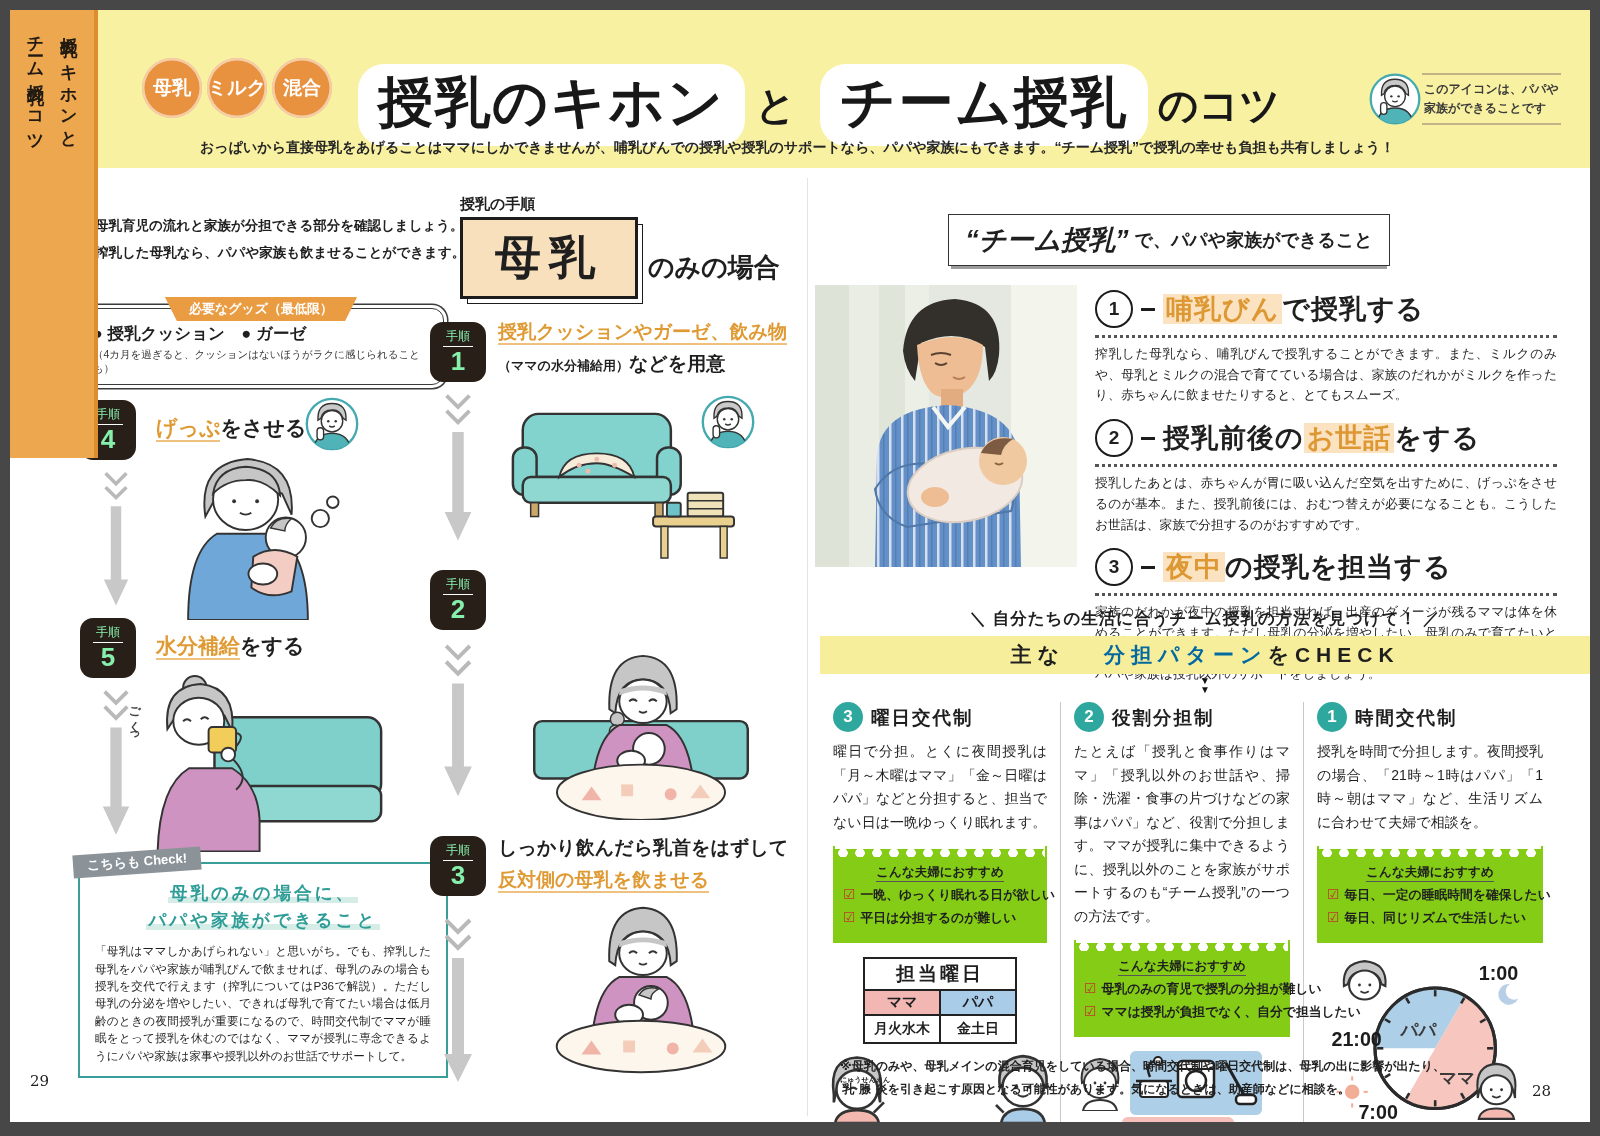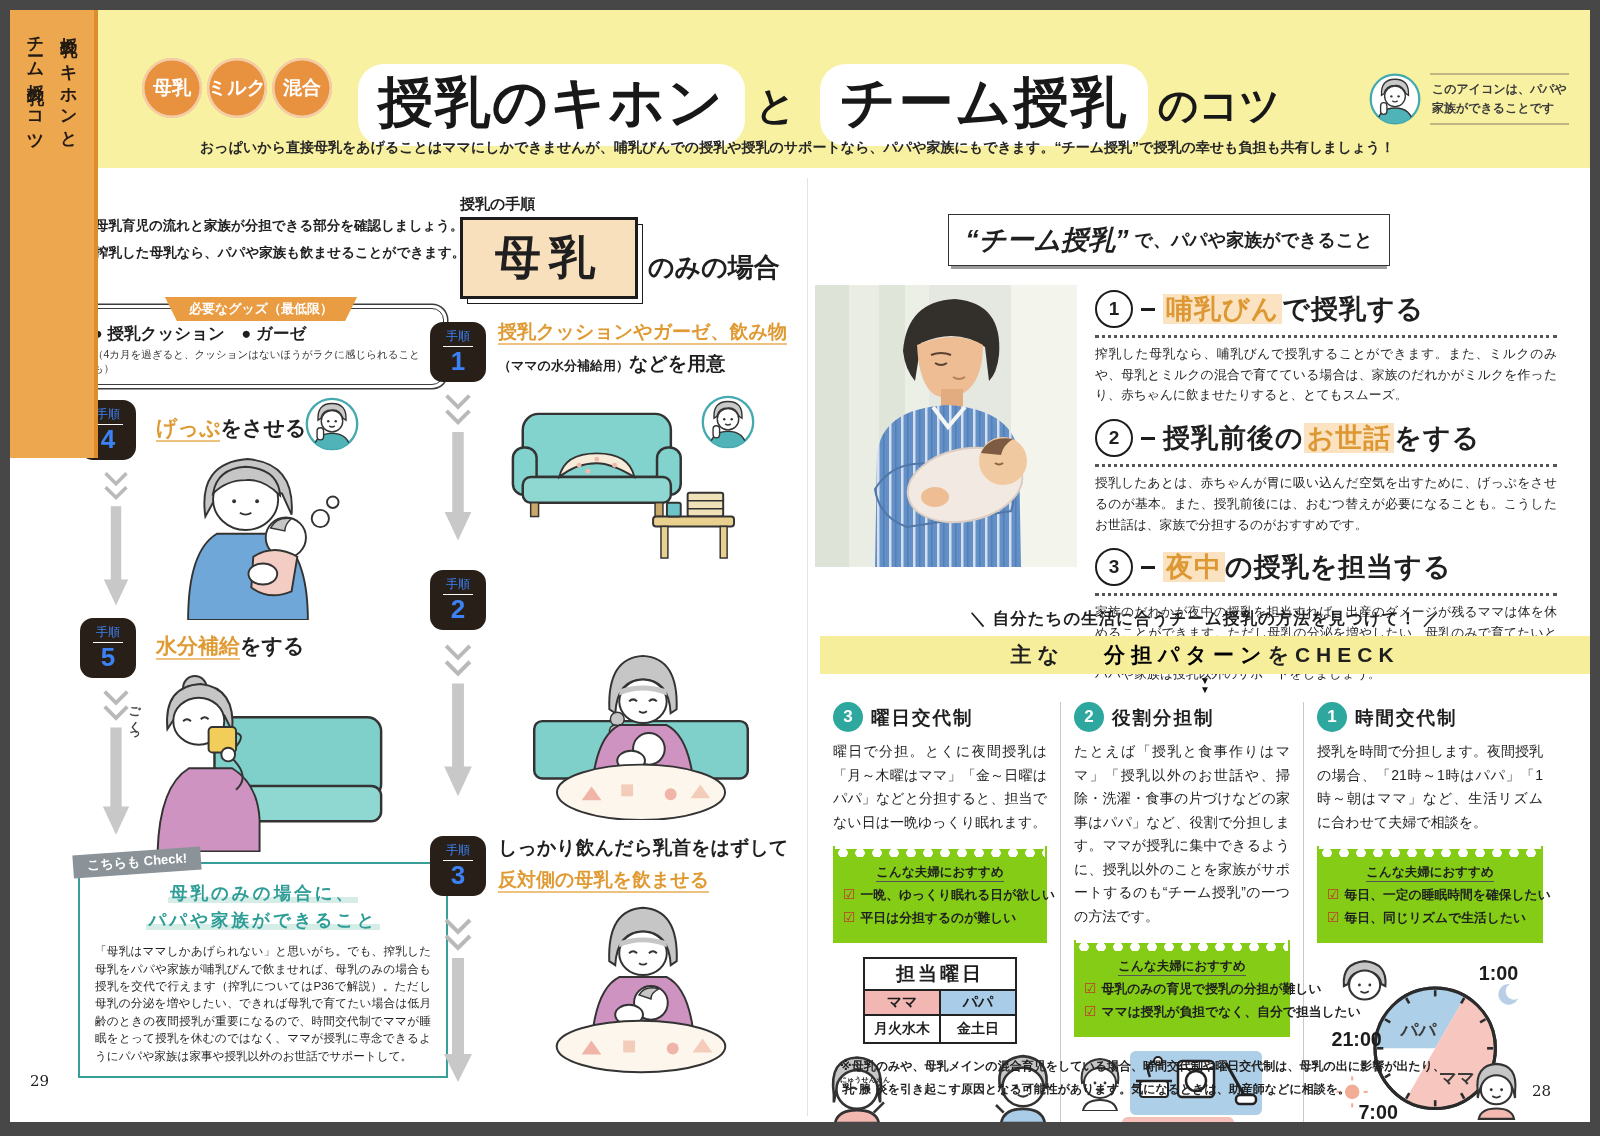--- a/index.html
+++ b/index.html
@@ -12,24 +12,24 @@
   .spine{left:0;top:0;width:84px;height:448px;background:#eda74f;border-right:4px solid #dd8d2b;z-index:3;}
   .spine-text{writing-mode:vertical-rl;font-size:17px;font-weight:800;letter-spacing:3px;line-height:1.95;margin:14px auto 0;color:#211a12;}
   .badge-circle{width:60px;height:60px;border-radius:50%;background:#e8913f;color:#fff;font-size:19px;font-weight:800;
     display:flex;align-items:center;justify-content:center;box-shadow:inset 0 0 0 2.5px rgba(255,255,255,.55);}
   .badges{left:132px;top:48px;display:flex;gap:5px;}
   .main-title{left:348px;top:48px;height:94px;display:flex;align-items:center;gap:10px;white-space:nowrap;text-align:center;}
   .tw{background:#fff;border-radius:26px;padding:2px 20px 6px;font-size:55px;font-weight:900;letter-spacing:2px;color:#181818;}
   .tw2{margin-left:14px;}
   .tj{font-size:40px;font-weight:900;color:#181818;}
   .subtitle{left:190px;top:129px;font-size:14px;font-weight:700;white-space:nowrap;color:#252525;}
-  .icon-note{left:1358px;top:62px;display:flex;align-items:center;gap:8px;}
+  .icon-note{left:1358px;top:62px;display:flex;align-items:center;}
   .icon-note .note{border-top:2px solid #c2b386;border-bottom:2px solid #c2b386;padding:5px 2px;font-size:12px;font-weight:700;line-height:1.55;color:#3a3a3a;}
   
-  .sbadge{width:56px;height:60px;background:#281f18;border-radius:13px;color:#3b82f6;display:flex;flex-direction:column;align-items:center;justify-content:center;}
+  .sbadge{width:56px;height:60px;background:#281f18;border-radius:13px;color:#86efac;display:flex;flex-direction:column;align-items:center;justify-content:center;}
   .sbadge .b1{font-size:12px;border-bottom:1px solid #fff;padding:0 3px 1px;}
   .sbadge .b2{font-size:26px;font-weight:700;line-height:1.15;}
   .hl-orange{color:#e09a33;border-bottom:2.5px solid #eec27e;padding-bottom:1px;}
   .step-title{font-size:21px;font-weight:800;white-space:nowrap;}
   .mstep-title{font-size:19px;font-weight:800;line-height:1.7;white-space:nowrap;}
   .small-paren{font-size:13px;}
   
   .intro{left:68px;top:202px;border-left:3px solid #9d9d9d;padding-left:14px;font-size:13.5px;font-weight:700;line-height:2.0;white-space:nowrap;}
   .goods{left:68px;top:298px;width:336px;border:1.5px solid #3c3c3c;border-radius:12px;
          box-shadow:0 0 0 3px #fff,0 0 0 4.5px #3c3c3c;padding:14px 14px 8px;background:#fff;}
@@ -63,21 +63,21 @@
   .num-circle{width:34px;height:34px;border-radius:50%;border:2.5px solid #1c1c1c;background:#fff;
      display:flex;align-items:center;justify-content:center;font-size:19px;font-weight:800;flex:0 0 auto;}
   .num-dash{width:14px;height:3px;background:#1c1c1c;flex:0 0 auto;}
   .rp-item-title{font-size:27px;font-weight:900;letter-spacing:1px;}
   .rp-item-title .hl{color:#dd9733;background:#fbe3c1;padding:0 3px;text-align:right;}
   .rp-dotted{border-bottom:3px dotted #555;margin:7px 0 6px;}
   .rp-body{font-size:12.8px;line-height:1.62;text-align:justify;font-weight:500;}
   .callout{left:810px;top:598px;width:770px;text-align:center;font-size:16.5px;font-weight:800;letter-spacing:1px;}
   .banner{left:810px;top:626px;width:770px;height:38px;background:#f7ee9c;display:flex;align-items:center;justify-content:center;
      font-size:21px;font-weight:800;letter-spacing:6px;}
-  .banner .hl{color:#000000;margin-left:39px;}
+  .banner .hl{color:#0369a1;margin-left:39px;}
   .dbl-arrow{left:810px;top:667px;width:770px;text-align:center;font-size:10px;line-height:0.85;color:#111;}
   .patterns{left:810px;top:692px;width:772px;display:flex;}
   .pcol{padding:0 13px;}
   .pcol-b{border-left:1px solid #c9c9c9;}
   .pc3{width:214px;} .pc2{width:216px;} .pc1{width:226px;}
   .phead{display:flex;align-items:center;gap:8px;margin-bottom:8px;}
   .pnum{width:30px;height:30px;border-radius:50%;background:#2ea79e;color:#fff;font-size:17px;font-weight:800;
      display:flex;align-items:center;justify-content:center;flex:0 0 auto;}
   .ptitle{font-size:18.5px;font-weight:800;letter-spacing:2px;white-space:nowrap;}
   .pbody{font-size:14px;line-height:1.68;text-align:justify;font-weight:500;}

